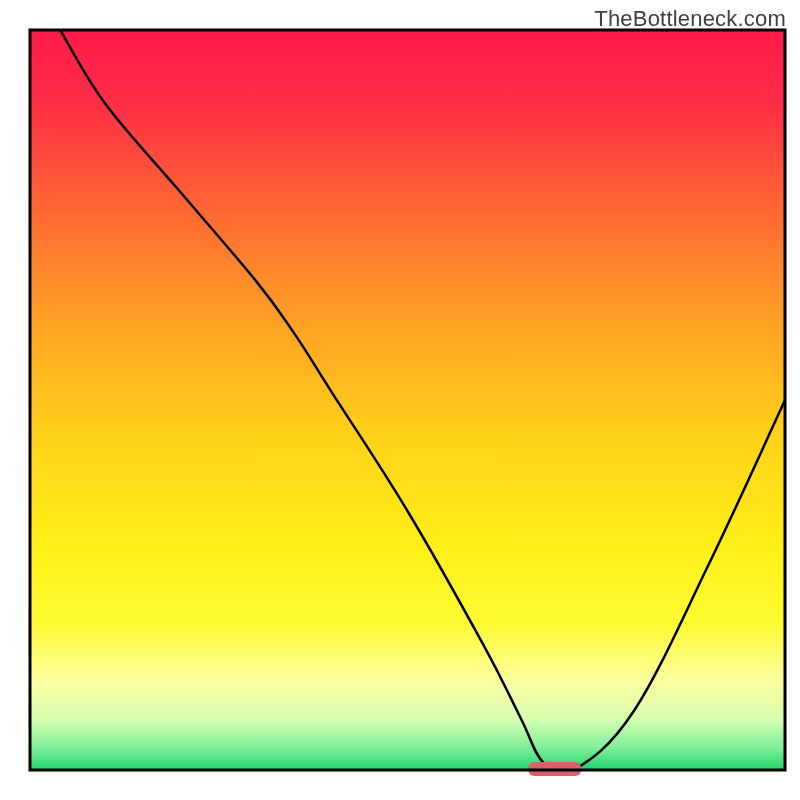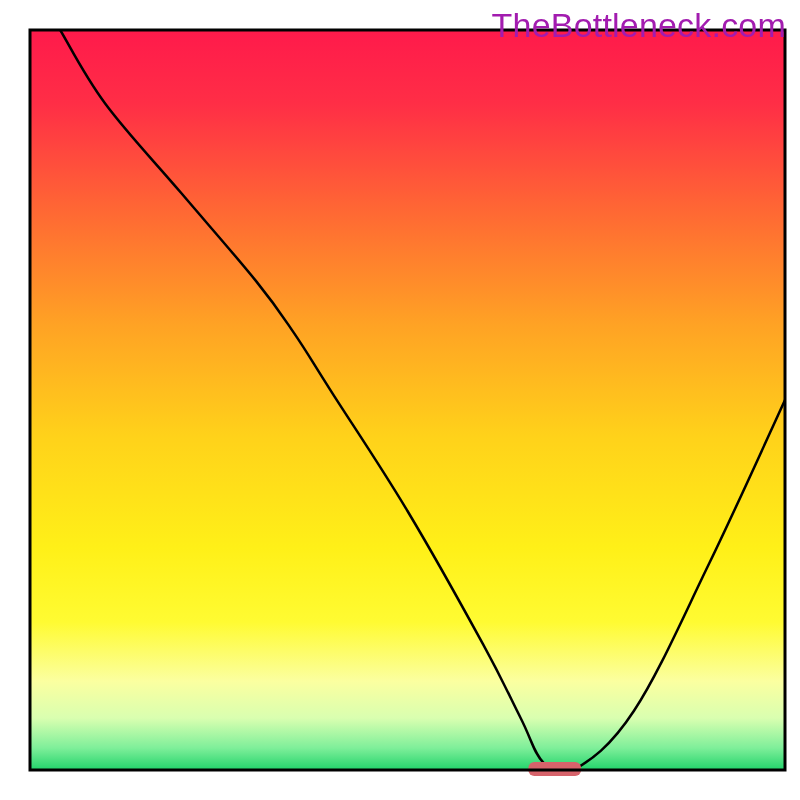--- a/index.html
+++ b/index.html
@@ -12,23 +12,23 @@
   }
   .chart-container {
     position: relative;
     width: 800px;
     height: 800px;
   }
   .watermark {
     position: absolute;
     top: 6px;
     right: 14px;
-    font-size: 34px;
+    font-size: 22px;
     font-weight: 500;
-    color: #a21caf;
+    color: #404040;
     z-index: 5;
     letter-spacing: 0.2px;
   }
   svg {
     display: block;
   }
 </style>
 </head>
 <body>
 

